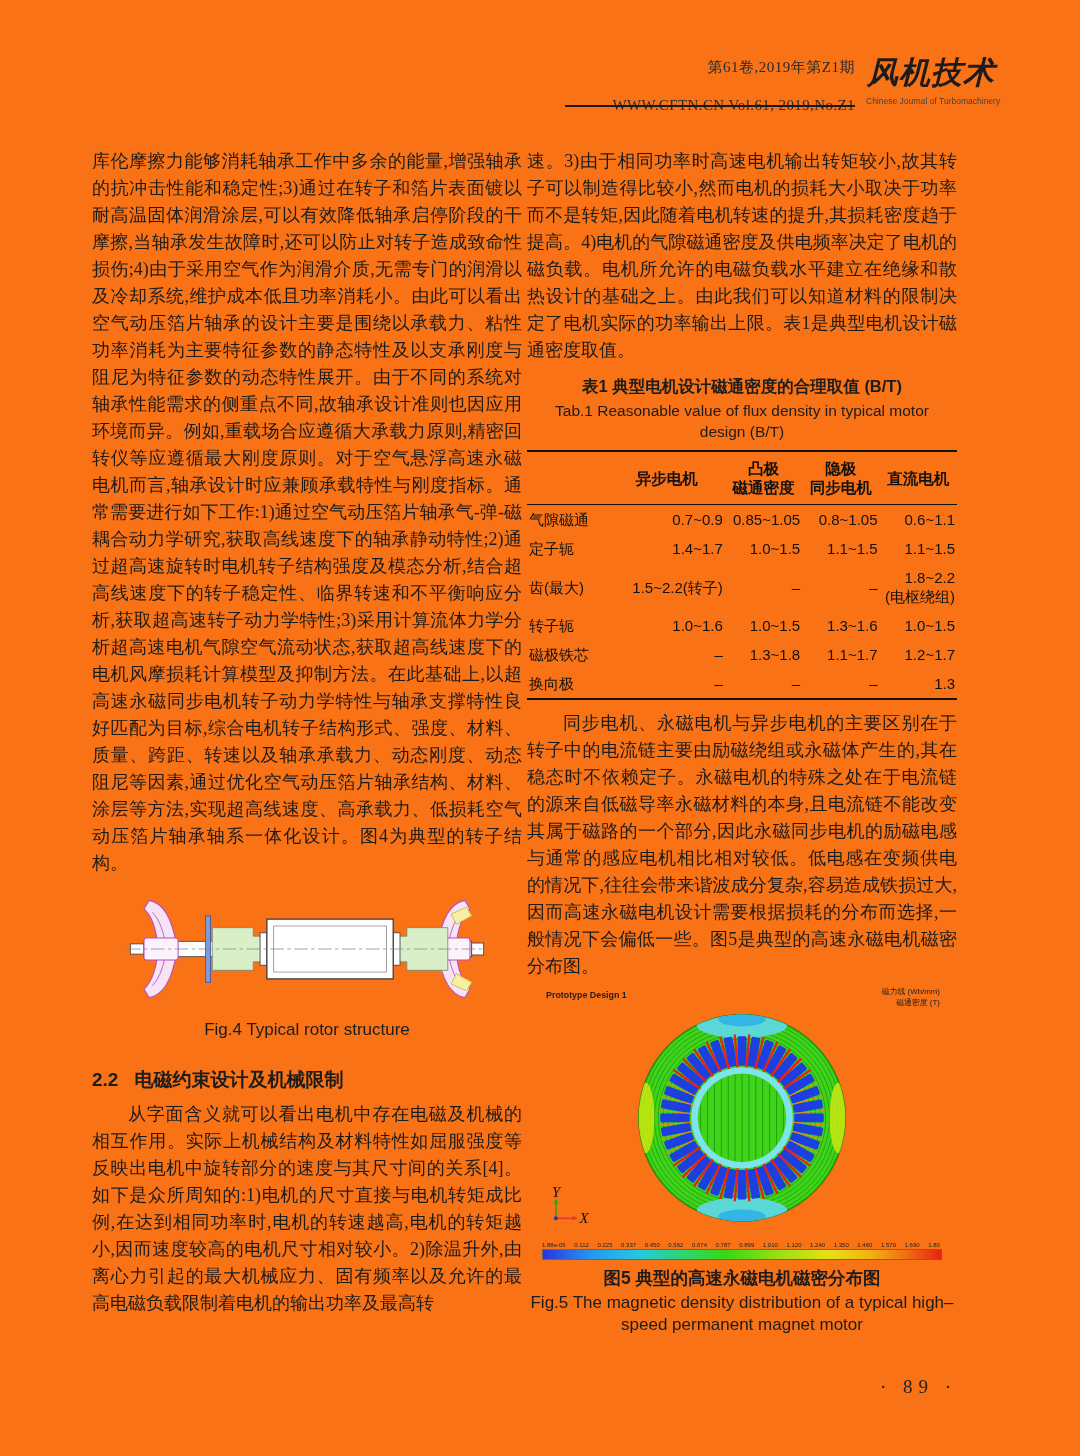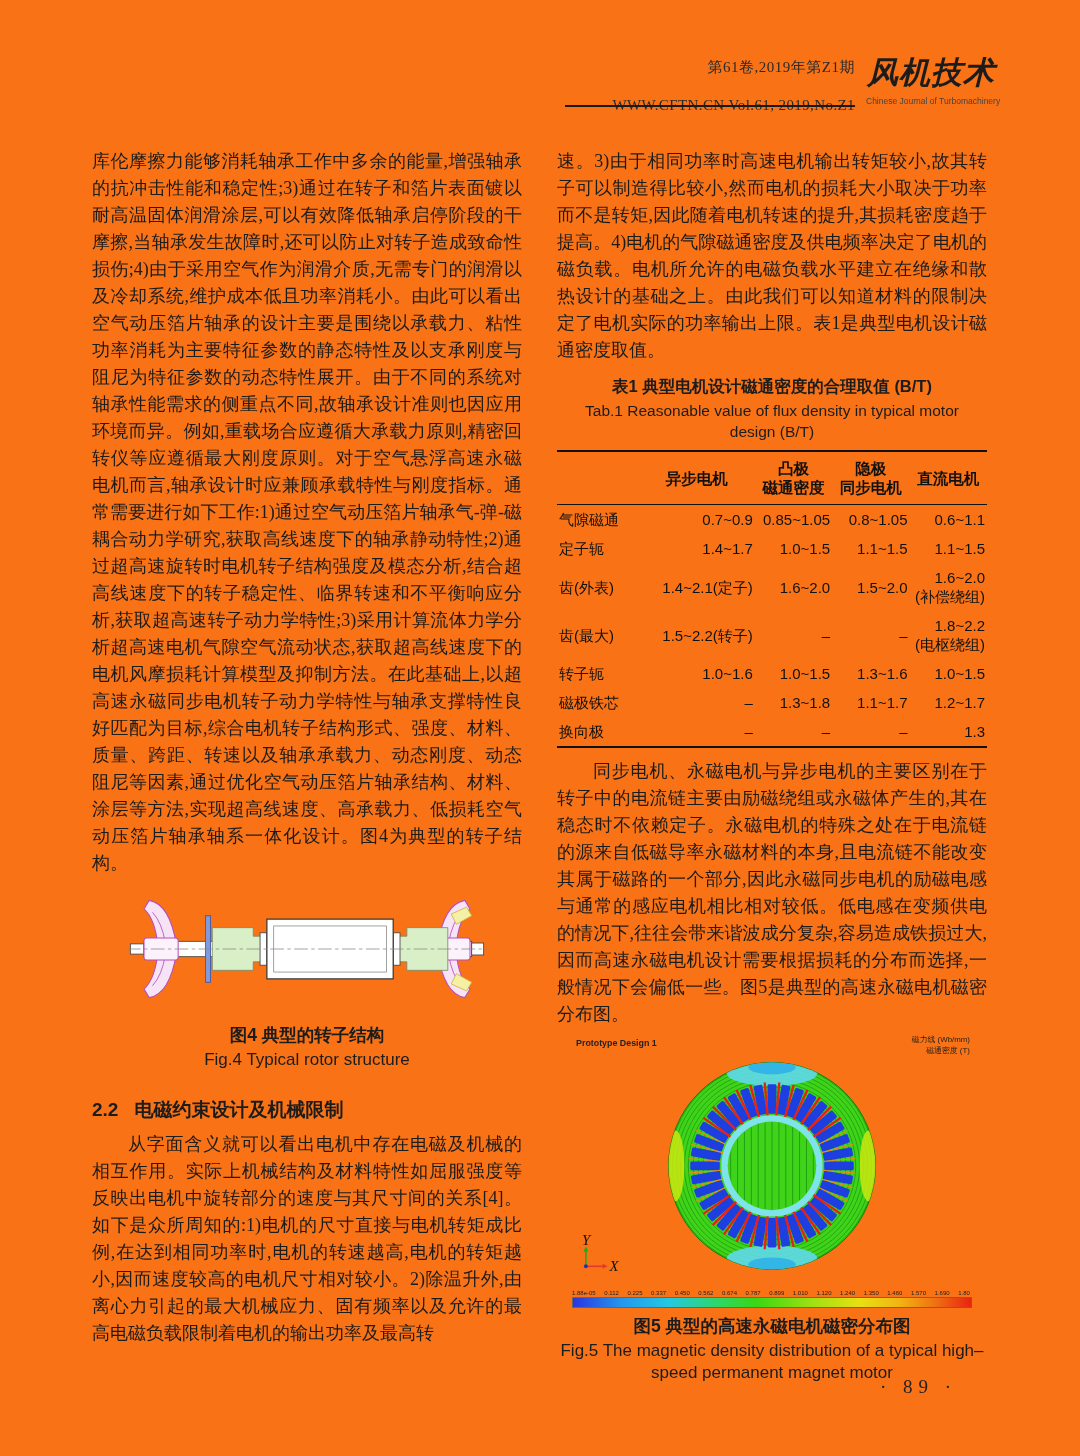--- a/index.html
+++ b/index.html
@@ -11,21 +11,21 @@
   .hdr-line1{font-size:15px;letter-spacing:.5px;}
   .hdr-line2{font-size:15px;letter-spacing:.4px;margin-top:20px;}
   .hdr-rule{position:absolute;top:105px;left:565px;width:290px;height:2px;background:#1a1a1a;}
   .logo{position:absolute;top:52px;left:866px;width:130px;text-align:center;}
   .logo-cn{font-size:31px;font-weight:bold;font-style:italic;letter-spacing:1px;white-space:nowrap;}
   .logo-en{font-size:8.5px;color:#444;font-family:"Liberation Sans",sans-serif;margin-top:2px;white-space:nowrap;}
 
   
   .col{position:absolute;top:148px;width:430px;}
   .col-left{left:92px;}
-  .col-right{left:557px;}
+  .col-right{left:527px;}
   .para{font-size:18px;line-height:27px;text-align:justify;margin:0;}
   .indent{text-indent:2em;}
 
   
   .fig4-wrap{margin-top:8px;}
   .cap-cn{font-family:"Liberation Sans",sans-serif;font-weight:bold;font-size:17.5px;
           text-align:center;line-height:24px;margin-top:6px;white-space:pre-line;}
   .cap-en{font-family:"Liberation Sans",sans-serif;font-size:17px;text-align:center;
           line-height:22px;margin-top:2px;white-space:pre-line;}
   .sec-head{font-family:"Liberation Sans",sans-serif;font-weight:bold;font-size:19px;
@@ -101,21 +101,20 @@
         <polygon points="384,34 402,26 408,36 390,46" fill="#f6f0a6" stroke="#c9b93a"></polygon>
         <polygon points="384,116 402,124 408,114 390,104" fill="#f6f0a6" stroke="#c9b93a"></polygon>
 
         <rect x="160" y="56" width="8" height="38" fill="#fff" stroke="#444"></rect>
         <rect x="316" y="56" width="8" height="38" fill="#fff" stroke="#444"></rect>
         <rect x="168" y="40" width="148" height="70" fill="#fff" stroke="#333" stroke-width="1.4"></rect>
         <rect x="176" y="48" width="132" height="54" fill="none" stroke="#777" stroke-width="0.8"></rect>
 
         <line x1="4" y1="75" x2="426" y2="75" stroke="#888" stroke-width="0.9" stroke-dasharray="16 4 4 4"></line>
       </svg>
-      <div class="cap-cn">图4  典型的转子结构</div>
       <div class="cap-en">Fig.4  Typical rotor structure</div>
     </div>
 
     <div class="sec-head">
       <span class="num">2.2</span><span>电磁约束设计及机械限制</span>
     </div>
     <p class="para indent">从字面含义就可以看出电机中存在电磁及机械的相互作用。实际上机械结构及材料特性如屈服强度等反映出电机中旋转部分的速度与其尺寸间的关系[4]。如下是众所周知的:1)电机的尺寸直接与电机转矩成比例,在达到相同功率时,电机的转速越高,电机的转矩越小,因而速度较高的电机尺寸相对较小。2)除温升外,由离心力引起的最大机械应力、固有频率以及允许的最高电磁负载限制着电机的输出功率及最高转</p>
   </div>
 
   <div class="col col-right">
@@ -150,28 +149,20 @@
             <td>0.85~1.05</td>
             <td>0.8~1.05</td>
             <td>0.6~1.1</td>
           </tr>
           <tr>
             <td class="rowhead">定子轭</td>
             <td>1.4~1.7</td>
             <td>1.0~1.5</td>
             <td>1.1~1.5</td>
             <td>1.1~1.5</td>
-          </tr>
-          <tr>
-            <td class="rowhead">齿(外表)</td>
-            <td>1.4~2.1(定子)</td>
-            <td>1.6~2.0</td>
-            <td>1.5~2.0</td>
-            <td>1.6~2.0
-(补偿绕组)</td>
           </tr>
           <tr>
             <td class="rowhead">齿(最大)</td>
             <td>1.5~2.2(转子)</td>
             <td>–</td>
             <td>–</td>
             <td>1.8~2.2
 (电枢绕组)</td>
           </tr>
           <tr>

